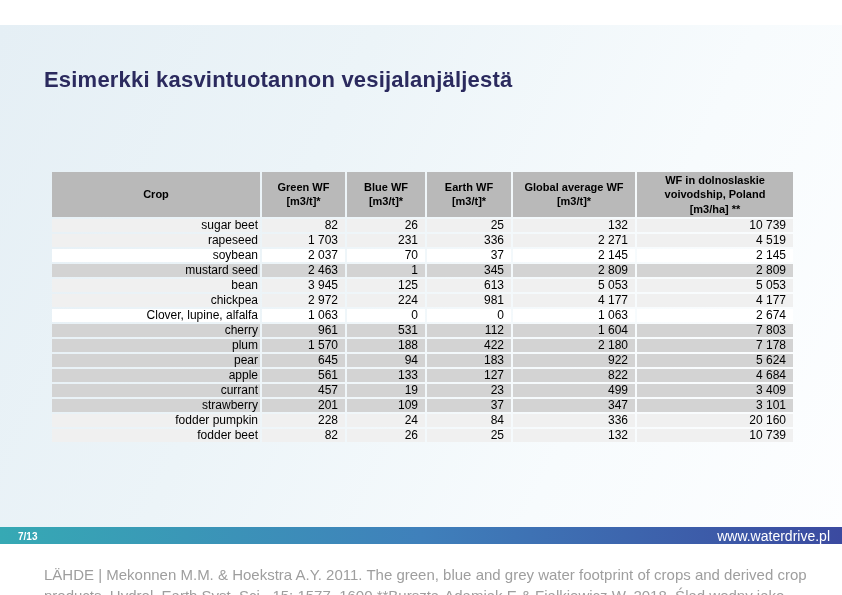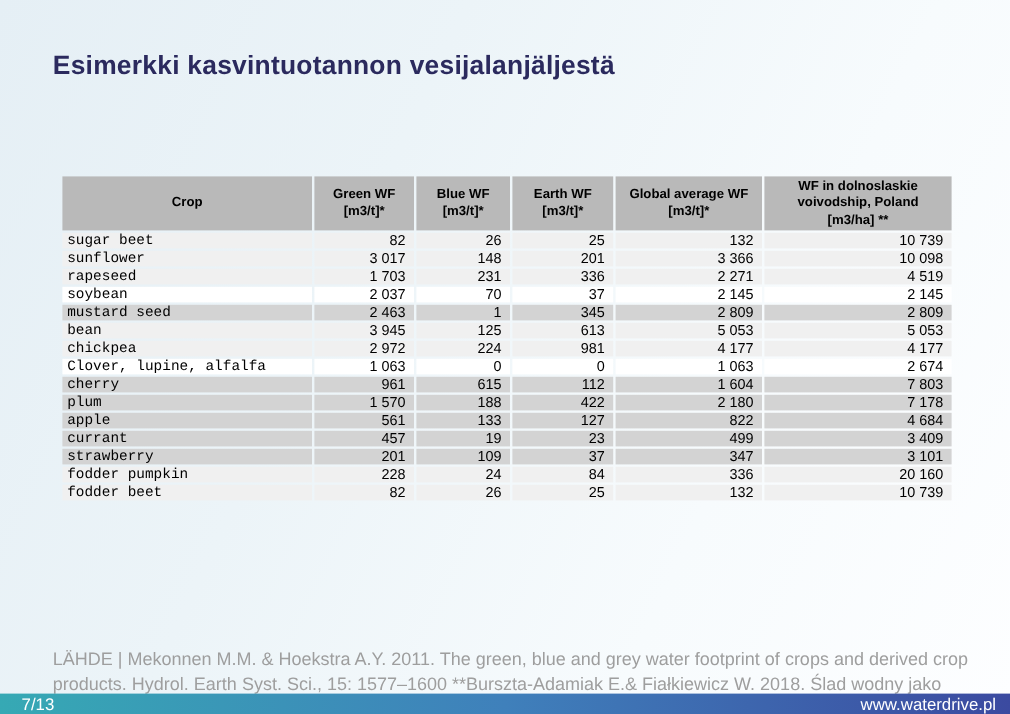--- a/index.html
+++ b/index.html
@@ -6,22 +6,23 @@
     margin: 0;
     padding: 0;
     width: 842px;
     height: 595px;
     overflow: hidden;
     font-family: "Liberation Sans", sans-serif;
   }
   .slide {
     position: relative;
     width: 842px;
-    height: 595px;
+    height: 519px;
     background: linear-gradient(115deg, #e5eff5 0%, #ecf4f8 35%, #f7fbfd 70%, #fdfeff 100%);
+    margin-top: 25px;
   }
   .title {
     position: absolute;
     left: 44px;
     top: 42px;
     margin: 0;
     font-size: 22px;
     font-weight: bold;
     color: #2b2a5e;
     letter-spacing: 0.2px;
@@ -50,21 +51,21 @@
   .wf-table td {
     font-size: 12px;
     color: #000;
     height: 12px;
     line-height: 13px;
     padding: 0 2px;
     vertical-align: middle;
     white-space: nowrap;
     overflow: hidden;
   }
-  .wf-table td.crop { text-align: left; padding-left: 4px; font-family: Liberation Mono, monospace; }
+  .wf-table td.crop { text-align: right; padding-left: 4px; }
   .wf-table td.num  { text-align: right; padding-right: 7px; }
   tr.shade-light td { background: #f0f0f0; }
   tr.shade-white td { background: #ffffff; }
   tr.shade-gray  td { background: #d3d3d3; }
   .source {
     position: absolute;
     left: 44px;
     top: 524px;
     width: 766px;
     font-size: 15px;
@@ -78,22 +79,22 @@
     width: 842px;
     height: 17px;
     background: linear-gradient(90deg, #36a9b4 0%, #3f80bb 50%, #3b4aa0 100%);
   }
   .page-num {
     position: absolute;
     left: 18px;
     top: 50%;
     transform: translateY(-50%);
     color: #ffffff;
-    font-size: 14px;
-    font-weight: normal;
+    font-size: 10px;
+    font-weight: bold;
   }
   .website {
     position: absolute;
     right: 12px;
     top: 50%;
     transform: translateY(-50%);
     color: #ffffff;
     font-size: 14px;
     text-decoration: none;
   }
@@ -133,28 +134,20 @@
     <tbody>
         <tr class="shade-light">
       <td class="crop">sugar beet</td>
       <td class="num">82</td>
       <td class="num">26</td>
       <td class="num">25</td>
       <td class="num">132</td>
       <td class="num">10 739</td>
     </tr>
         <tr class="shade-light">
-      <td class="crop">sunflower</td>
-      <td class="num">3 017</td>
-      <td class="num">148</td>
-      <td class="num">201</td>
-      <td class="num">3 366</td>
-      <td class="num">10 098</td>
-    </tr>
-        <tr class="shade-light">
       <td class="crop">rapeseed</td>
       <td class="num">1 703</td>
       <td class="num">231</td>
       <td class="num">336</td>
       <td class="num">2 271</td>
       <td class="num">4 519</td>
     </tr>
         <tr class="shade-white">
       <td class="crop">soybean</td>
       <td class="num">2 037</td>
@@ -191,34 +184,42 @@
       <td class="crop">Clover, lupine, alfalfa</td>
       <td class="num">1 063</td>
       <td class="num">0</td>
       <td class="num">0</td>
       <td class="num">1 063</td>
       <td class="num">2 674</td>
     </tr>
         <tr class="shade-gray">
       <td class="crop">cherry</td>
       <td class="num">961</td>
-      <td class="num">615</td>
+      <td class="num">531</td>
       <td class="num">112</td>
       <td class="num">1 604</td>
       <td class="num">7 803</td>
     </tr>
         <tr class="shade-gray">
       <td class="crop">plum</td>
       <td class="num">1 570</td>
       <td class="num">188</td>
       <td class="num">422</td>
       <td class="num">2 180</td>
       <td class="num">7 178</td>
     </tr>
         <tr class="shade-gray">
+      <td class="crop">pear</td>
+      <td class="num">645</td>
+      <td class="num">94</td>
+      <td class="num">183</td>
+      <td class="num">922</td>
+      <td class="num">5 624</td>
+    </tr>
+        <tr class="shade-gray">
       <td class="crop">apple</td>
       <td class="num">561</td>
       <td class="num">133</td>
       <td class="num">127</td>
       <td class="num">822</td>
       <td class="num">4 684</td>
     </tr>
         <tr class="shade-gray">
       <td class="crop">currant</td>
       <td class="num">457</td>

